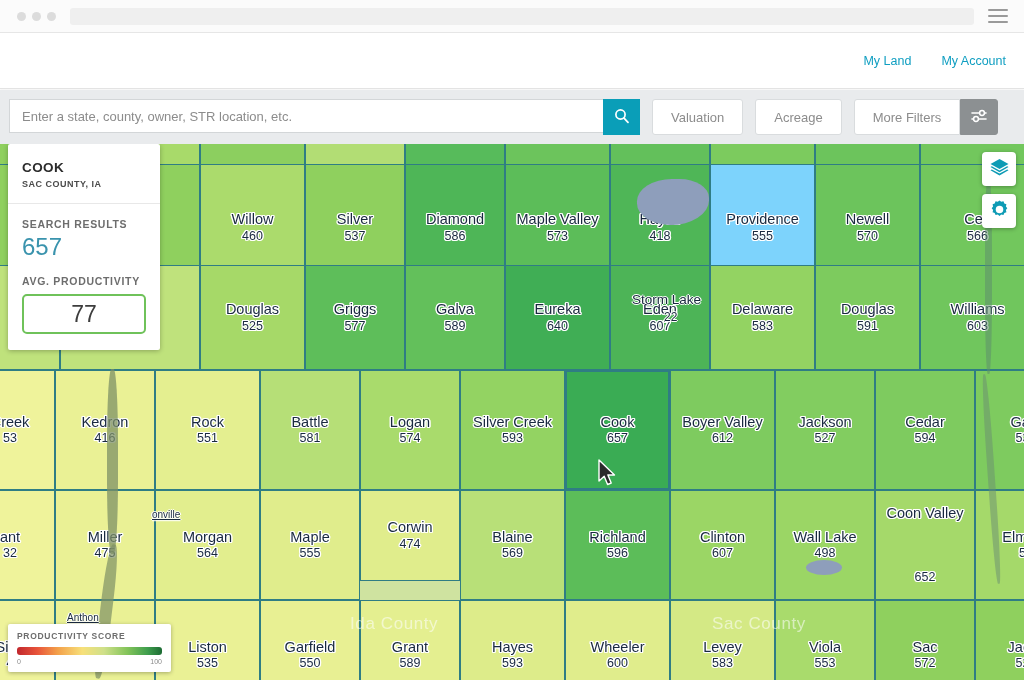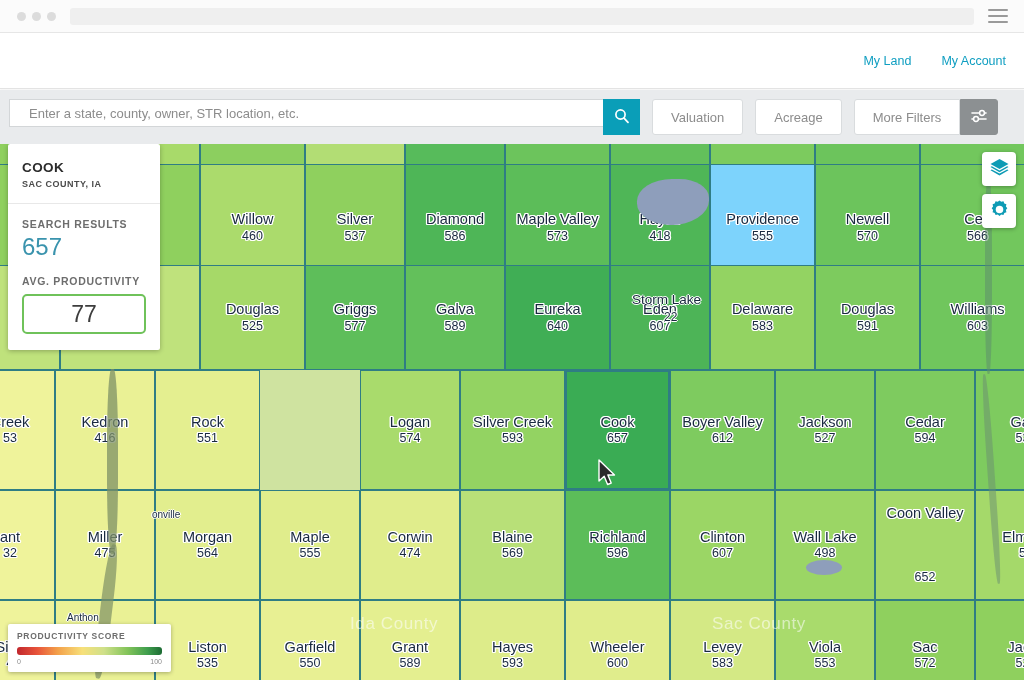--- a/index.html
+++ b/index.html
@@ -40,22 +40,22 @@
   }
 
   
   .search-row {
     position:absolute; top:90px; left:0; width:1024px; height:54px;
     background:#e9ebed; display:flex; align-items:center;
     padding:0 9px; gap:0;
   }
   .search-wrap { display:flex; height:36px; flex:1; max-width:631px; }
   .search-input {
-    flex:1; height:28px; border:1px solid #d3d6d8; border-right:none;
-    background:#fff; font-size:13px; color:#6d6d6d; padding:0 19px;
+    flex:1; height:34px; border:1px solid #d3d6d8; border-right:none;
+    background:#fff; font-size:13px; color:#6d6d6d; padding:0 12px;
     font-family:"Liberation Sans", sans-serif; outline:none;
   }
   .search-input::placeholder { color:#8c8c8c; }
   .search-btn {
     width:37px; height:36px; background:#0a9eb8; border:none; cursor:pointer;
     display:flex; align-items:center; justify-content:center;
   }
   .filter-btn {
     height:36px; background:#fff; border:1px solid #d9dcde; border-radius:3px;
     font-size:13px; color:#8c8c8c; padding:0 18px; margin-left:12px; cursor:pointer;
@@ -92,21 +92,21 @@
 
   .county-lbl {
     position:absolute; font-size:17px; color:#ffffff; opacity:.55;
     letter-spacing:.6px; pointer-events:none;
   }
   .city-lbl {
     position:absolute; color:#19293f; font-size:13.5px; white-space:nowrap;
     text-shadow: -1.2px 0 #fff, 1.2px 0 #fff, 0 -1.2px #fff, 0 1.2px #fff;
     pointer-events:none;
   }
-  .city-lbl.sm { font-size:10px; }
+  .city-lbl.sm { font-size:10px;text-decoration:underline; }
   .city-num {
     position:absolute; color:#19293f; font-size:12px;
     text-shadow: -1.2px 0 #fff, 1.2px 0 #fff, 0 -1.2px #fff, 0 1.2px #fff;
     pointer-events:none;
   }
 
   
   .water { position:absolute; background:#8e9ebb; pointer-events:none; }
 
   
@@ -299,20 +299,24 @@
           <div class="sc">53</div>
         </div>
         <div class="cell" style="left: 55px; top: 226px; width: 100px; height: 120px; background: rgb(234, 241, 149);">
           <div class="nm">Kedron</div>
           <div class="sc">416</div>
         </div>
         <div class="cell" style="left: 155px; top: 226px; width: 105px; height: 120px; background: rgb(228, 239, 144);">
           <div class="nm">Rock</div>
           <div class="sc">551</div>
         </div>
+        <div class="cell" style="left: 260px; top: 226px; width: 100px; height: 120px; background: rgb(182, 223, 119);">
+          <div class="nm">Battle</div>
+          <div class="sc">581</div>
+        </div>
         <div class="cell" style="left: 360px; top: 226px; width: 100px; height: 120px; background: rgb(169, 219, 108);">
           <div class="nm">Logan</div>
           <div class="sc">574</div>
         </div>
         <div class="cell" style="left: 460px; top: 226px; width: 105px; height: 120px; background: rgb(147, 211, 98);">
           <div class="nm">Silver Creek</div>
           <div class="sc">593</div>
         </div>
         <div class="cell sel" style="left: 565px; top: 226px; width: 105px; height: 120px; background: rgb(58, 172, 84);">
           <div class="nm">Cook</div>
@@ -343,21 +347,21 @@
           <div class="sc">475</div>
         </div>
         <div class="cell" style="left: 155px; top: 346px; width: 105px; height: 110px; background: rgb(226, 238, 142);">
           <div class="nm">Morgan</div>
           <div class="sc">564</div>
         </div>
         <div class="cell" style="left: 260px; top: 346px; width: 100px; height: 110px; background: rgb(224, 237, 140);">
           <div class="nm">Maple</div>
           <div class="sc">555</div>
         </div>
-        <div class="cell" style="left: 360px; top: 346px; width: 100px; height: 110px; background: rgb(224, 237, 140);">
+        <div class="cell" style="left: 360px; top: 346px; width: 100px; height: 91px; background: rgb(224, 237, 140);">
           <div class="nm">Corwin</div>
           <div class="sc">474</div>
         </div>
         <div class="cell" style="left: 460px; top: 346px; width: 105px; height: 110px; background: rgb(184, 224, 120);">
           <div class="nm">Blaine</div>
           <div class="sc">569</div>
         </div>
         <div class="cell" style="left: 565px; top: 346px; width: 105px; height: 110px; background: rgb(92, 189, 89);">
           <div class="nm">Richland</div>
           <div class="sc">596</div>

